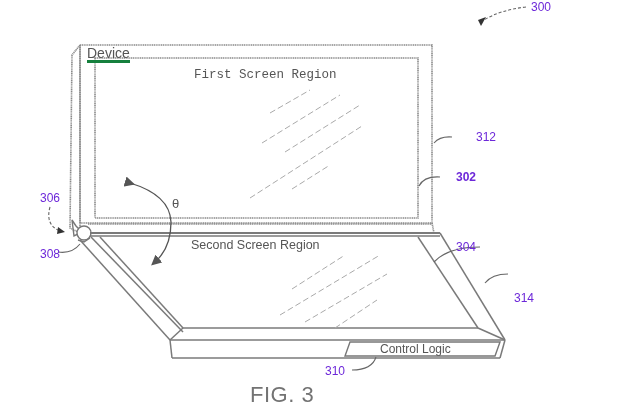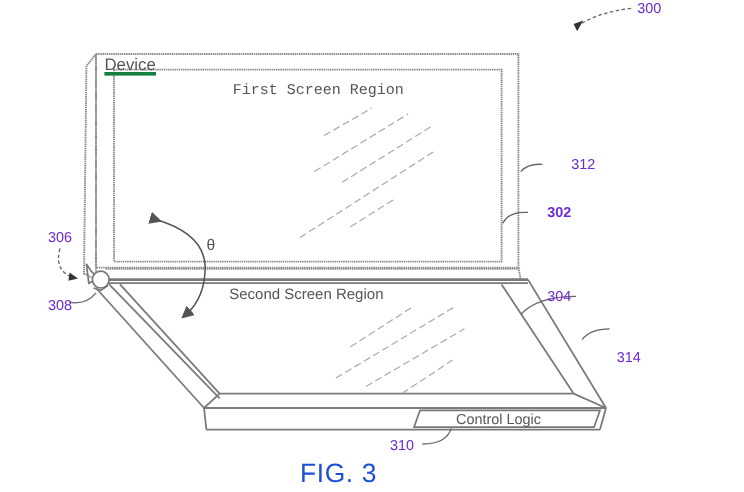--- a/index.html
+++ b/index.html
@@ -1,20 +1,20 @@
 <!DOCTYPE html>
 <html><head>
 <meta charset="utf-8">
 <style>
   html, body { margin:0; padding:0; background:#ffffff; }
   body { width:620px; height:410px; position:relative; overflow:hidden; font-family:"Liberation Sans", "DejaVu Sans", sans-serif; }
   svg { position:absolute; left:0; top:0; }
   .lbl { position:absolute; color:#555; font-size:12px; white-space:nowrap; line-height:1; }
   .ref { position:absolute; color:#6d28d9; font-size:12px; line-height:1; white-space:nowrap; }
-  .fig { position:absolute; color:#1d4ed8; font-size:22px; line-height:1; letter-spacing:0.5px; }
+  .fig { position:absolute; color:#737373; font-size:22px; line-height:1; letter-spacing:0.5px; }
 </style>
 </head>
 <body>
 
 <svg width="620" height="410" viewBox="0 0 620 410">
   <defs>
     <marker id="arr" markerWidth="8" markerHeight="8" refX="4" refY="4" orient="auto">
       <path d="M0,0 L8,4 L0,8 z" fill="#555"></path>
     </marker>
   </defs>

